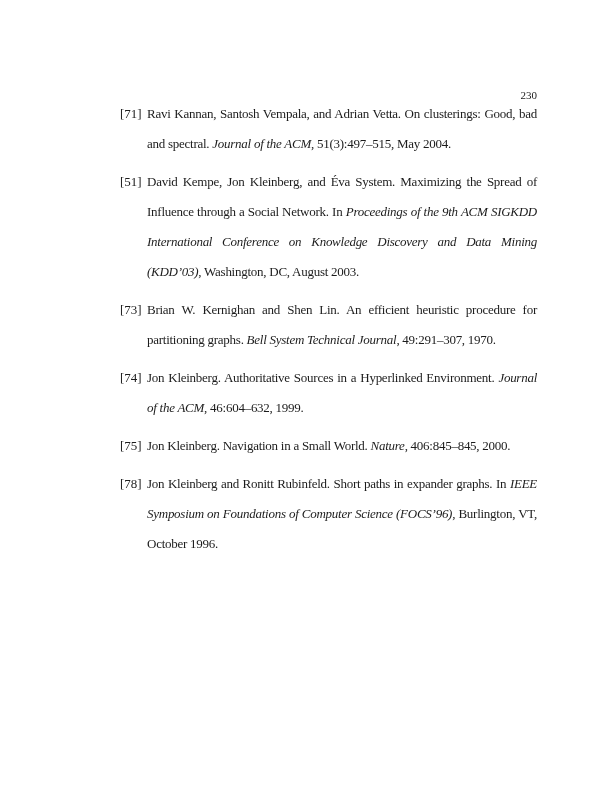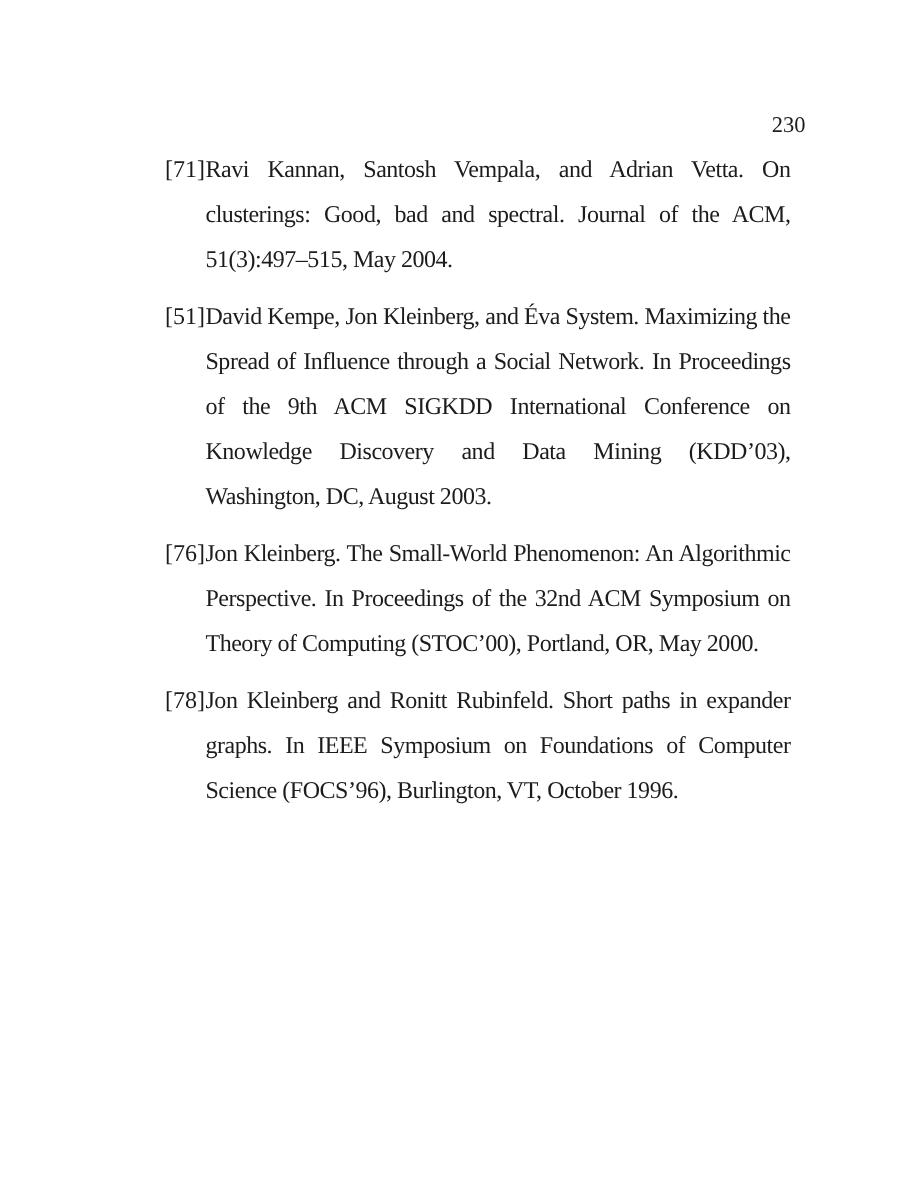--- a/index.html
+++ b/index.html
@@ -11,57 +11,60 @@
     position: relative;
     width: 612px;
     height: 792px;
     background: #ffffff;
     overflow: hidden;
     font-family: "Liberation Serif", "DejaVu Serif", serif;
     color: #1c1c1c;
   }
   .page-number {
     position: absolute;
-    top: 77px;
+    top: 88px;
     right: 75px;
-    font-size: 15px;
+    font-size: 11px;
     line-height: 14px;
     letter-spacing: 0;
   }
   .bibliography {
     position: absolute;
     top: 99px;
-    left: 110px;
+    left: 120px;
     width: 417px;
-    font-size: 16px;
+    font-size: 13px;
     line-height: 30px;
     letter-spacing: -0.02em;
   }
   .entry {
     position: relative;
     padding-left: 27px;
     margin-bottom: 8px;
     text-align: justify;
   }
   .entry .label {
     position: absolute;
     left: 0;
     top: 0;
     letter-spacing: 0;
   }
   .entry .it {
+    font-style: italic;
   }
   .entry .rm {
     font-style: normal;
   }
 </style>
 </head>
 <body>
 
 <div class="page">
   <div class="page-number">230</div>
   <div class="bibliography">
       <div class="entry"><span class="label">[71]</span><span class="rm">Ravi Kannan, Santosh Vempala, and Adrian Vetta. On clusterings: Good, bad and spectral. </span><span class="it">Journal of the ACM</span><span class="rm">, 51(3):497–515, May 2004.</span></div>
       <div class="entry"><span class="label">[51]</span><span class="rm">David Kempe, Jon Kleinberg, and Éva System. Maximizing the Spread of Influence through a Social Network. In </span><span class="it">Proceedings of the 9th ACM SIGKDD International Conference on Knowledge Discovery and Data Mining (KDD’03)</span><span class="rm">, Washington, DC, August 2003.</span></div>
-      <div class="entry"><span class="label">[76]</span><span class="rm">Jon Kleinberg. The Small-World Phenomenon: An Algorithmic Perspective. In </span><span class="it">Proceedings of the 32nd ACM Symposium on Theory of Computing (STOC’00)</span><span class="rm">, Portland, OR, May 2000.</span></div>
+      <div class="entry"><span class="label">[73]</span><span class="rm">Brian W. Kernighan and Shen Lin. An efficient heuristic procedure for partitioning graphs. </span><span class="it">Bell System Technical Journal</span><span class="rm">, 49:291–307, 1970.</span></div>
+      <div class="entry"><span class="label">[74]</span><span class="rm">Jon Kleinberg. Authoritative Sources in a Hyperlinked Environment. </span><span class="it">Journal of the ACM</span><span class="rm">, 46:604–632, 1999.</span></div>
+      <div class="entry"><span class="label">[75]</span><span class="rm">Jon Kleinberg. Navigation in a Small World. </span><span class="it">Nature</span><span class="rm">, 406:845–845, 2000.</span></div>
       <div class="entry"><span class="label">[78]</span><span class="rm">Jon Kleinberg and Ronitt Rubinfeld. Short paths in expander graphs. In </span><span class="it">IEEE Symposium on Foundations of Computer Science (FOCS’96)</span><span class="rm">, Burlington, VT, October 1996.</span></div>
     </div>
 </div>
 
 </body></html>

